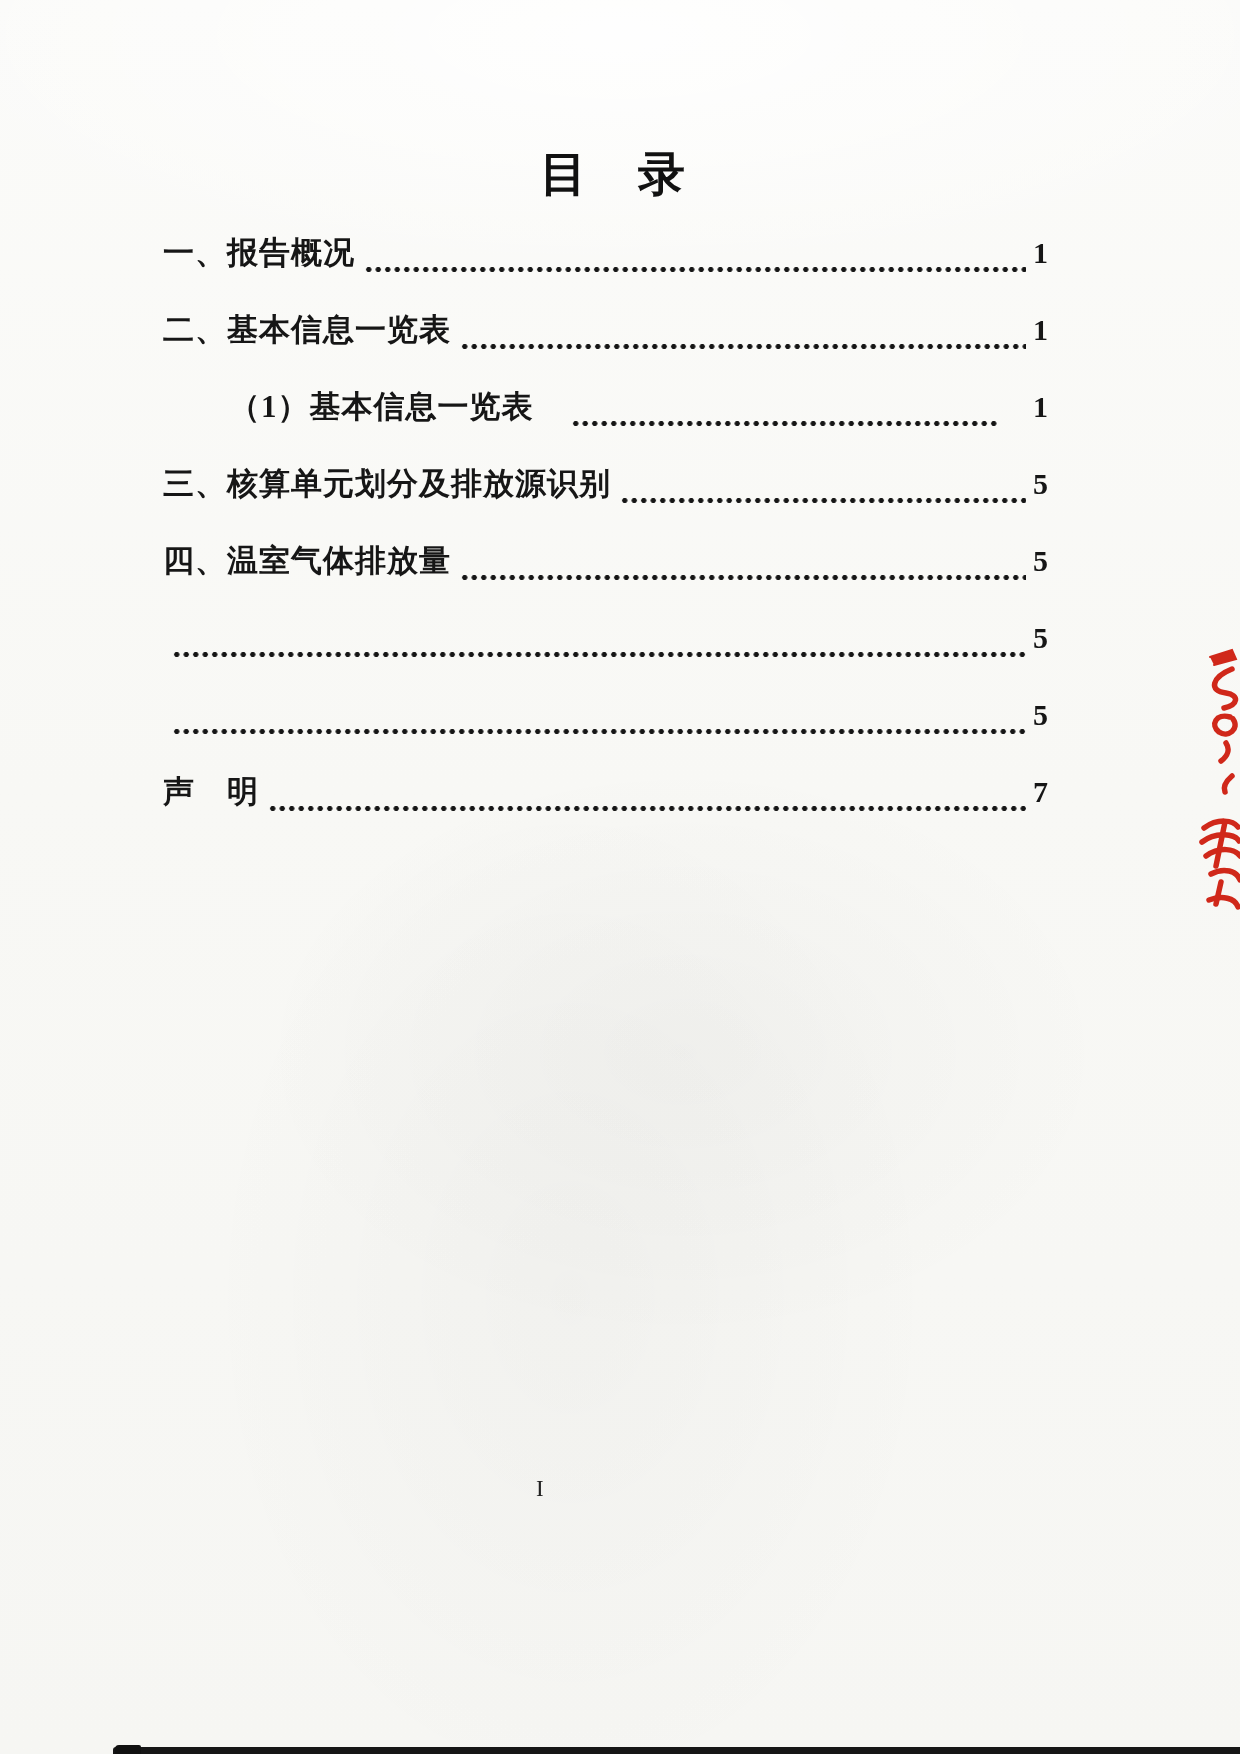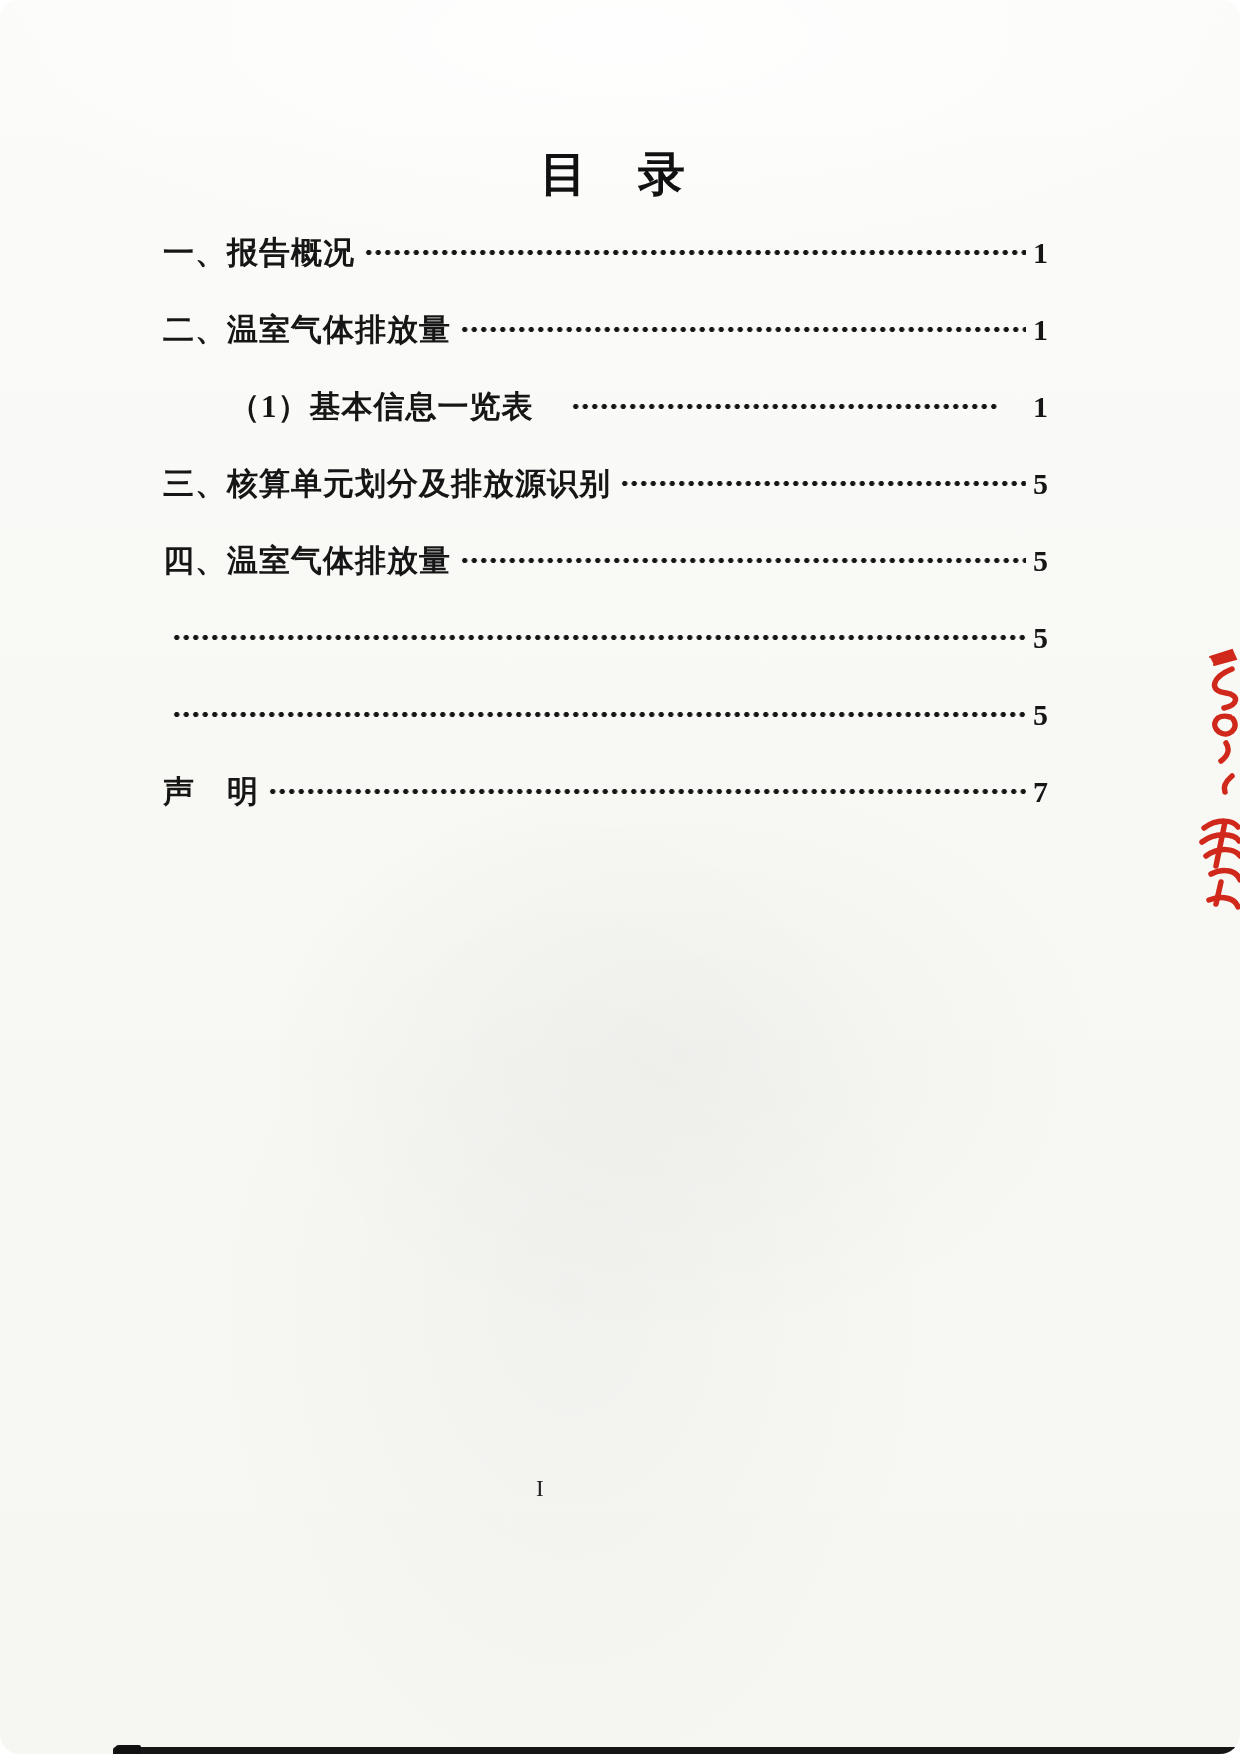--- a/index.html
+++ b/index.html
@@ -8,21 +8,20 @@
     width: 1240px;
     height: 1754px;
     overflow: hidden;
     font-family: "Liberation Serif", "DejaVu Serif", serif;
     color: #1a1a1a;
     background:
       radial-gradient(ellipse 620px 420px at 55% 60%, rgba(0,0,0,0.028), transparent 70%),
       radial-gradient(ellipse 520px 720px at 46% 74%, rgba(0,0,0,0.022), transparent 72%),
       radial-gradient(ellipse 900px 300px at 50% 2%, rgba(255,255,255,0.85), transparent 80%),
       linear-gradient(180deg, #fbfbf9 0%, #f8f8f5 45%, #f6f6f3 100%);
-    border-radius: 20px;
   }
 
   .doc-title {
     position: absolute;
     top: 143px;
     left: 540px;
     font-size: 47px;
     font-weight: 700;
     letter-spacing: 2px;
     word-spacing: 18px;
@@ -31,21 +30,21 @@
   }
 
   .toc {
     position: absolute;
     top: 232px;
     left: 163px;
     width: 885px;
   }
   .toc-row {
     display: flex;
-    align-items: center;
+    align-items: flex-end;
     font-size: 31px;
     font-weight: 700;
     line-height: 42px;
     margin-bottom: 35px;
     white-space: nowrap;
     color: #161616;
   }
   .toc-row.level2 { padding-left: 66px; gap: 28px; }
   .toc-label { letter-spacing: 1px; }
   .dot-leader {
@@ -103,21 +102,21 @@
 
   <div class="doc-title">目　录</div>
 
   <div class="toc" id="toc-list">
       <div class="toc-row level1">
       <span class="toc-label">一、报告概况</span>
       <span class="dot-leader"></span>
       <span class="toc-page-num">1</span>
     </div>
       <div class="toc-row level1">
-      <span class="toc-label">二、温室气体排放量</span>
+      <span class="toc-label">二、基本信息一览表</span>
       <span class="dot-leader"></span>
       <span class="toc-page-num">1</span>
     </div>
       <div class="toc-row level2">
       <span class="toc-label">（1）基本信息一览表</span>
       <span class="dot-leader"></span>
       <span class="toc-page-num">1</span>
     </div>
       <div class="toc-row level1">
       <span class="toc-label">三、核算单元划分及排放源识别</span>

